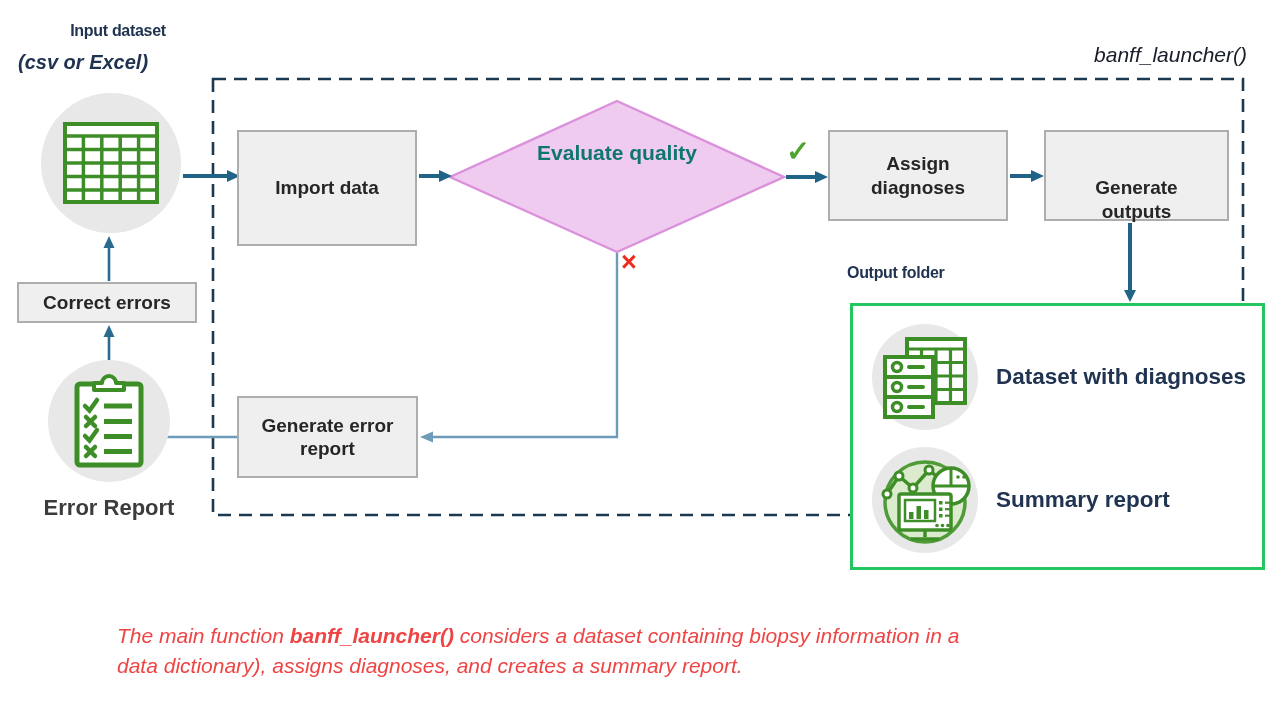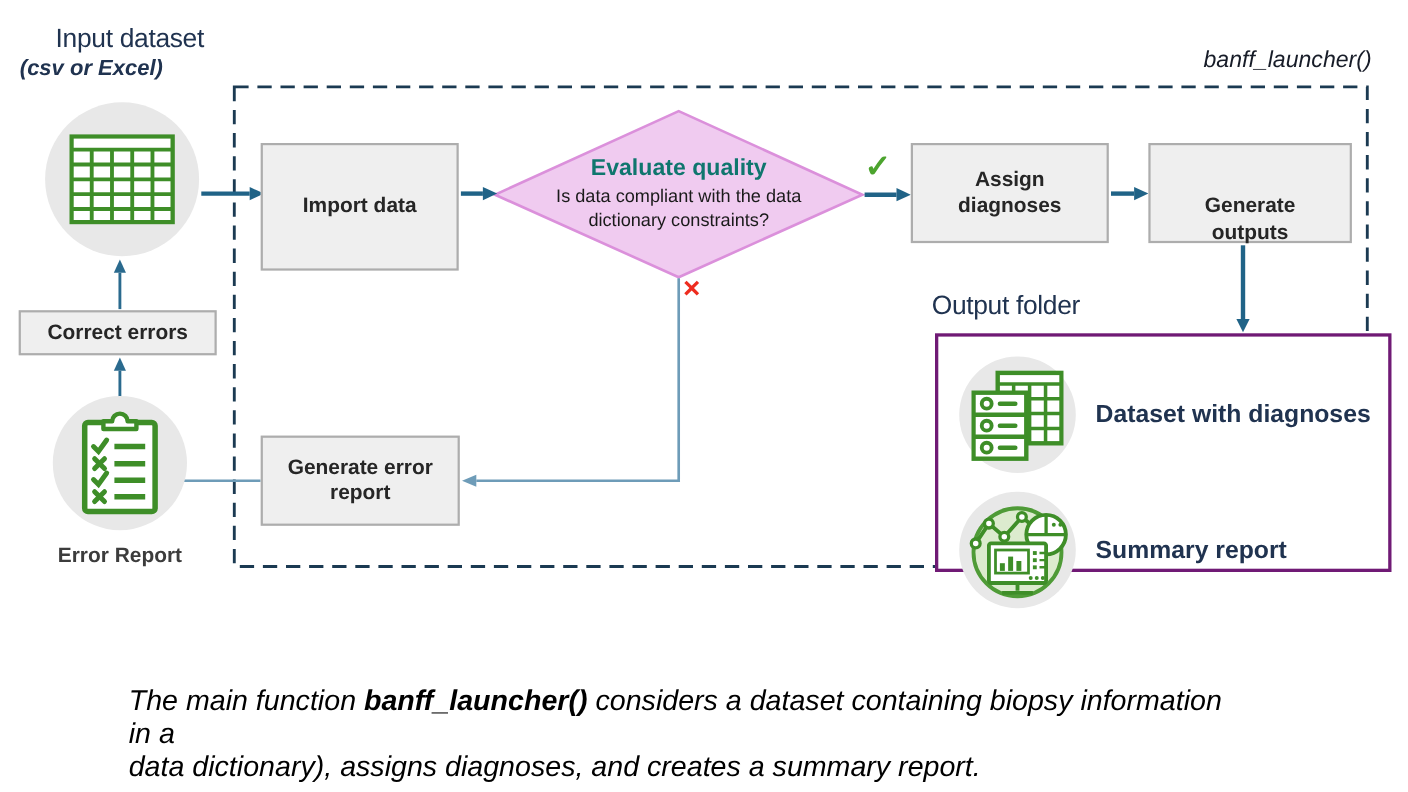--- a/index.html
+++ b/index.html
@@ -2,34 +2,34 @@
 <html><head>
 <meta charset="utf-8">
 <style>
   html,body{margin:0;padding:0;background:#fff;}
   #canvas{
     position:relative;width:1280px;height:720px;background:#ffffff;overflow:hidden;
     font-family:"Liberation Sans", sans-serif;
   }
   .abs{position:absolute;}
   .navy{color:#203350;}
-  .heading{font-weight:400;font-size:24px;letter-spacing:-0.3px;}
+  .heading{font-weight:700;font-size:16px;letter-spacing:-0.3px;}
   .sub-heading{font-weight:700;font-style:italic;font-size:20px;}
   .circle{position:absolute;border-radius:50%;background:#E8E8E8;display:flex;align-items:center;justify-content:center;}
   .box{position:absolute;background:#EFEFEF;border:2px solid #ADADAD;display:flex;align-items:center;justify-content:center;box-sizing:border-box;}
   .box-label{font-weight:700;font-size:19px;color:#262626;text-align:center;line-height:1.22;}
   .diamond-title{font-weight:700;font-size:21px;color:#0f766e;text-align:center;}
   .diamond-question{font-size:16.5px;color:#1a1a1a;text-align:center;line-height:1.28;}
   .func-label{font-style:italic;font-size:21px;color:#171c28;}
   .mark-check{font-weight:700;font-size:29px;color:#4CA42E;}
   .mark-cross{font-weight:700;font-size:27px;color:#EE2C1F;}
-  .output-box{position:absolute;left:850px;top:303px;width:415px;height:217px;background:#ffffff;border:3px solid #701a75;box-sizing:border-box;z-index:3;}
+  .output-box{position:absolute;left:850px;top:303px;width:415px;height:267px;background:#ffffff;border:3px solid #22c55e;box-sizing:border-box;z-index:3;}
   .output-item-label{position:absolute;font-weight:700;font-size:22.5px;color:#203350;line-height:28px;white-space:nowrap;}
-  .error-label{font-weight:700;font-size:19px;color:#3C3C3C;text-align:center;}
-  .caption{position:absolute;left:117px;top:621px;width:1010px;font-style:italic;font-size:26px;color:#000000;line-height:30px;}
+  .error-label{font-weight:700;font-size:22px;color:#3C3C3C;text-align:center;}
+  .caption{position:absolute;left:117px;top:621px;width:1010px;font-style:italic;font-size:21px;color:#ef4444;line-height:30px;}
   .caption b{font-weight:700;font-style:italic;}
   svg{display:block;}
   #connector-layer{position:absolute;left:0;top:0;z-index:2;}
   .z4{z-index:4;}
 </style>
 </head>
 <body>
 
 <div id="canvas">
 
@@ -88,21 +88,20 @@
           <line x1="75.6" y1="14" x2="75.6" y2="80"></line>
       </g>
     </svg>
   </div>
 
   <div class="box z4" style="left:237px;top:130px;width:180px;height:116px;">
     <span class="box-label">Import data</span>
   </div>
 
   <div class="abs diamond-title z4" style="left:490px;top:141px;width:254px;">Evaluate quality</div>
-  <div class="abs diamond-question z4" style="left:489px;top:169px;width:256px;">Is data compliant with the data dictionary constraints?</div>
 
   <div class="box z4" style="left:828px;top:130px;width:180px;height:91px;">
     <span class="box-label" style="width:120px;">Assign diagnoses</span>
   </div>
 
   <div class="box z4" style="left:1044px;top:130px;width:185px;height:91px;">
     <span class="box-label" style="width:120px;margin-top:48px;">Generate outputs</span>
   </div>
 
   <div class="abs mark-check z4" style="left:786px;top:134px;">✓</div>

